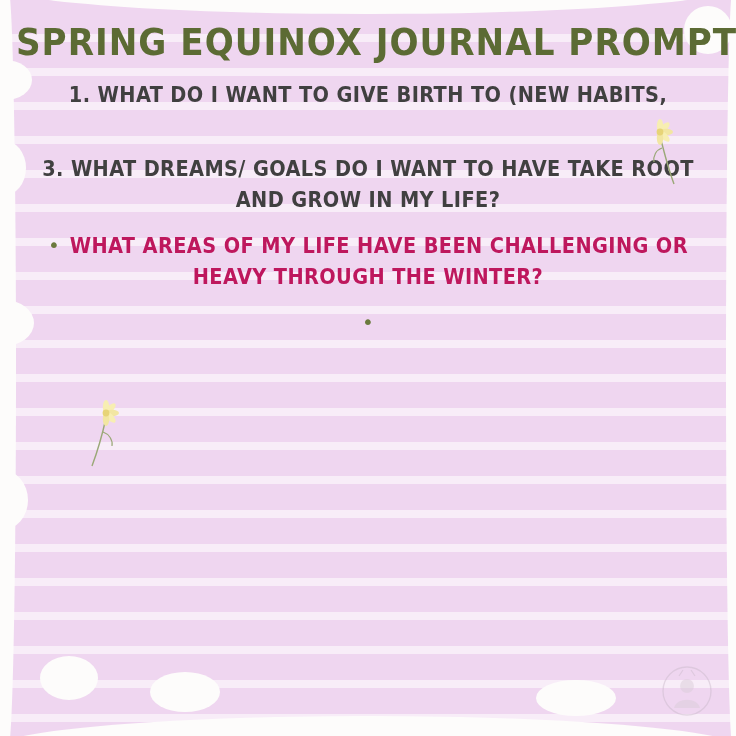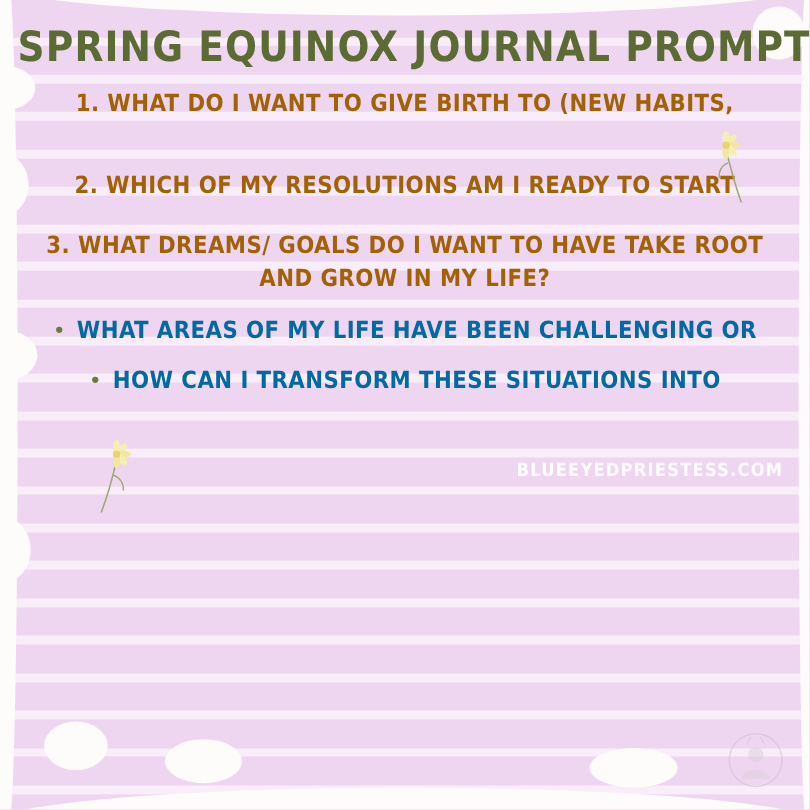--- a/index.html
+++ b/index.html
@@ -89,21 +89,21 @@
     letter-spacing: 1px;
     color: #5c6b34;
     text-align: center;
     line-height: 1.1;
     margin: 8px 0 2px 0;
     text-transform: uppercase;
     white-space: nowrap;
   }
 
   .prompt {
-    color: #a16207;
+    color: #404040;
     font-weight: bold;
     font-size: 21.5px;
     letter-spacing: 0.4px;
     text-align: center;
     text-transform: uppercase;
     line-height: 1.42;
     margin: 0;
     font-family: "DejaVu Sans Condensed", "DejaVu Sans", sans-serif;
   }
 
@@ -116,21 +116,21 @@
     justify-content: center;
     gap: 10px;
   }
   .bullet-dot {
     color: #6b7a3d;
     font-size: 20px;
     line-height: 1.45;
     flex: 0 0 auto;
   }
   .bullet-text {
-    color: #0369a1;
+    color: #be185d;
     font-weight: bold;
     font-size: 21.5px;
     letter-spacing: 0.4px;
     text-transform: uppercase;
     line-height: 1.42;
     text-align: center;
     font-family: "DejaVu Sans Condensed", "DejaVu Sans", sans-serif;
   }
 
   .watermark {
@@ -192,46 +192,44 @@
 
   <div class="content">
 
     <div class="title">Spring Equinox Journal Prompts</div>
 
     <div class="block tight">
       <div class="prompt">1. What do I want to give birth to (new habits,</div>
     </div>
 
     <div class="block" style="margin-top:44px;">
-      <div class="prompt">2. Which of my resolutions am I ready to start</div>
     </div>
 
     <div class="block" style="margin-top:24px;">
       <div class="prompt">3. What dreams/ goals do I want to have take root</div>
       <div class="prompt">and grow in my life?</div>
     </div>
 
 
     <div class="block" style="margin-top:16px;">
       <div class="bullet-row">
         <span class="bullet-dot">•</span>
         <span class="bullet-text">What areas of my life have been challenging or</span>
       </div>
+      <div class="bullet-text">heavy through the winter?</div>
     </div>
 
     <div class="block" style="margin-top:16px;">
       <div class="bullet-row">
         <span class="bullet-dot">•</span>
-        <span class="bullet-text">How can I transform these situations into</span>
       </div>
     </div>
 
   </div>
 
-  <div class="watermark">blueeyedpriestess.com</div>
 
   <div class="flower flower-1">
     <svg width="44" height="70" viewBox="0 0 44 70">
       <path d="M16 18 C20 34, 24 50, 30 66" stroke="#9aa877" stroke-width="1.4" fill="none"></path>
       <path d="M18 30 C12 32, 9 38, 10 44" stroke="#9aa877" stroke-width="1.2" fill="none"></path>
       <g>
         <ellipse cx="16" cy="8" rx="3.2" ry="7" fill="#f7eeb2" transform="rotate(0 16 8)"></ellipse>
         <ellipse cx="16" cy="8" rx="3.2" ry="7" fill="#f7eeb2" transform="rotate(45 16 14)"></ellipse>
         <ellipse cx="16" cy="8" rx="3.2" ry="7" fill="#f2e6a2" transform="rotate(90 16 14)"></ellipse>
         <ellipse cx="16" cy="8" rx="3.2" ry="7" fill="#f7eeb2" transform="rotate(135 16 14)"></ellipse>

